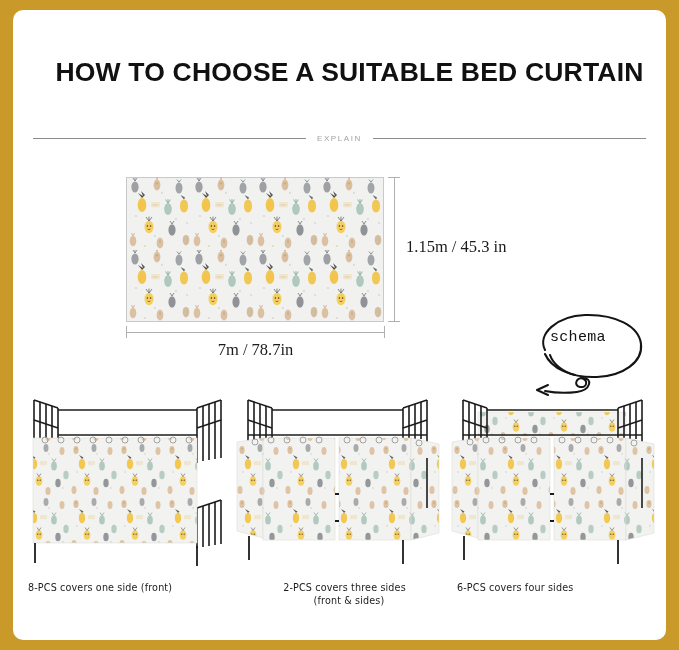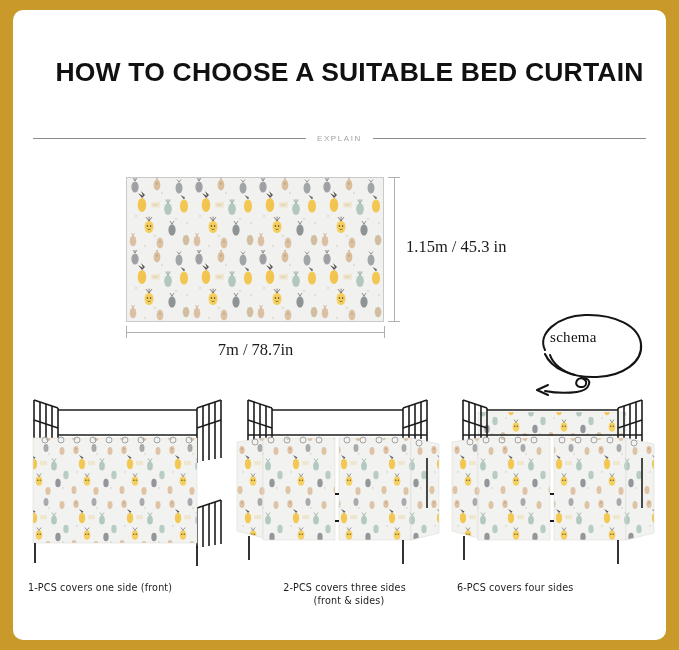--- a/index.html
+++ b/index.html
@@ -162,21 +162,21 @@
     position: absolute;
     left: 504px;
     top: 288px;
     width: 140px;
     height: 100px;
   }
   #schema-text {
     position: absolute;
     left: 33px;
     top: 31px;
-    font-family: Liberation Serif, serif;
+    font-family: Liberation Mono, monospace;
     font-size: 15px;
     color: #111111;
     letter-spacing: 0.3px;
   }
 
   
   #diagrams {
     position: absolute;
     left: 0;
     top: 378px;
@@ -379,21 +379,21 @@
             <circle cx="120" cy="52" r="3"></circle>
               <circle cx="136" cy="52" r="3"></circle>
             <circle cx="152" cy="52" r="3"></circle>
               <circle cx="168" cy="52" r="3"></circle>
           </g>
 
           <path d="M14 155 L14 175" stroke="#1c1c1c" stroke-width="1.8" fill="none"></path>
           <path d="M176 158 L176 178" stroke="#1c1c1c" stroke-width="1.8" fill="none"></path>
         </svg>
         <div class="caption">
-          <span>1-PCS covers one side (front)</span>
+          <span>8-PCS covers one side (front)</span>
           <span class="line2"></span>
         </div>
       </div>
 
       <div class="diagram" id="diagram-2">
         <svg class="diagram-svg" width="212" height="190" viewBox="0 0 212 190">
           <defs>
             <pattern id="pat2" x="0" y="0" width="48" height="54" patternUnits="userSpaceOnUse">
               <rect width="48" height="54" fill="#f2f2f0"></rect>
               <ellipse cx="7" cy="8" rx="2.6" ry="4.1" fill="#d9b894" opacity="0.85"></ellipse>

